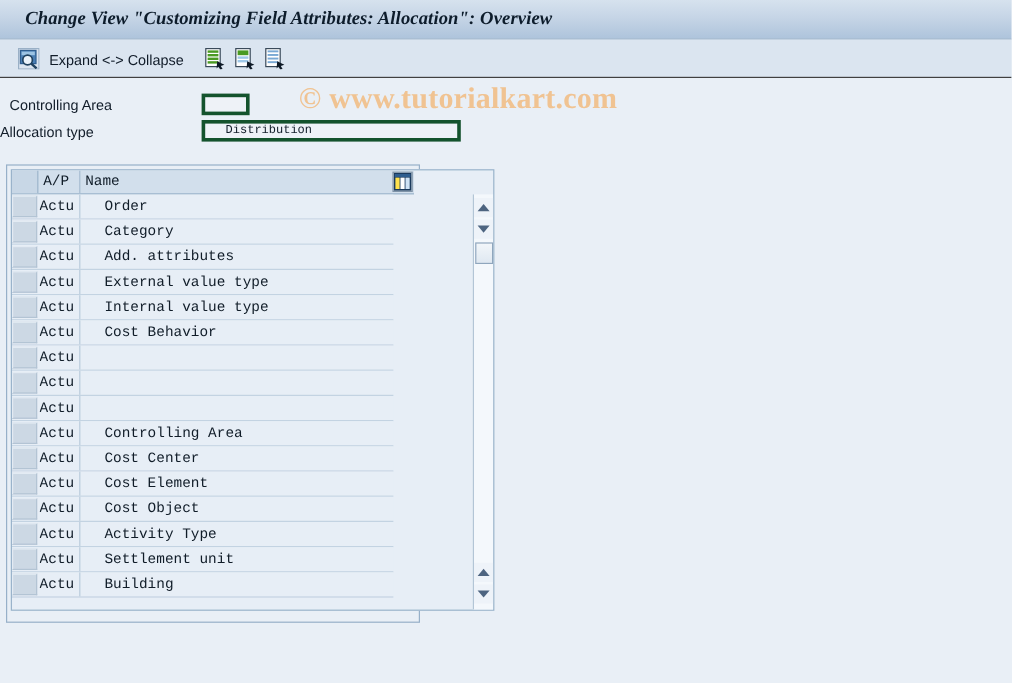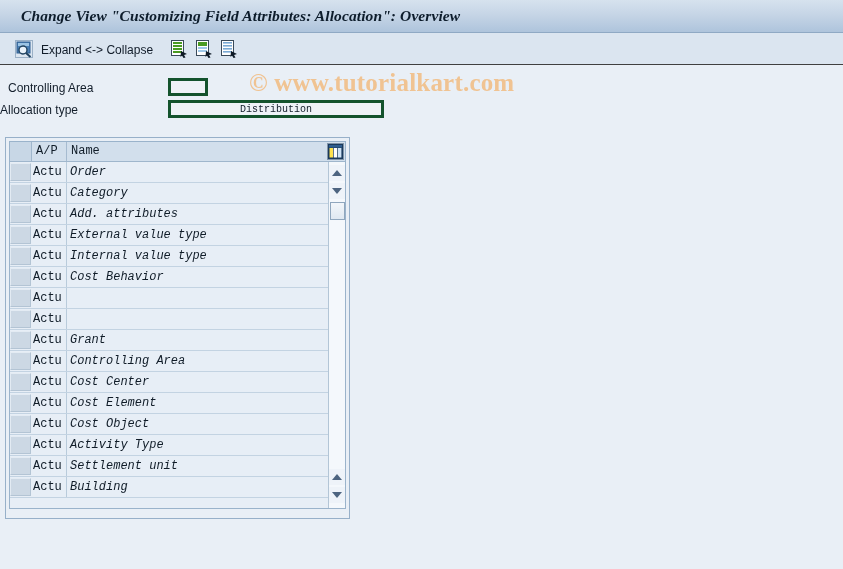--- a/index.html
+++ b/index.html
@@ -93,38 +93,38 @@
     padding: 0 17px;
     line-height: 16px;
     outline: none;
   }
   #field-controlling-area {
     left: 168px; top: 12px;
     width: 37px; height: 18px;
   }
   #field-allocation-type {
     left: 168px; top: 34px;
-    width: 216px; height: 18px; text-align: center;
+    width: 216px; height: 18px;
   }
   #label-controlling-area { left: 8px; top: 15px; }
   #label-allocation-type  { left: 0; top: 37px; }
 
   
   #table-panel {
     position: absolute;
     left: 5px; top: 137px;
     width: 345px; height: 382px;
     background: #e9eff6;
     border: 1px solid #97b0c9;
     box-sizing: border-box;
   }
   #table-inner {
     position: absolute;
     left: 3px; top: 3px;
-    width: 337px; height: 368px;
+    width: 403px; height: 368px;
     background: #e7eef6;
     border: 1px solid #9ab3cb;
     box-sizing: border-box;
     overflow: hidden;
   }
 
   
   #table-header {
     position: absolute;
     left: 0; top: 0;
@@ -196,21 +196,21 @@
     height: 20px;
     line-height: 20px;
     font-family: "Liberation Mono", monospace;
     font-size: 12px;
     color: #101c28;
     white-space: nowrap;
     overflow: hidden;
     box-sizing: border-box;
   }
   .cell-ap   { left: 23px; width: 34px; border-right: 1px solid #b9cbdb; }
-  .cell-name { left: 58px; width: 258px; padding-left: 2px; font-style: italic; }
+  .cell-name { left: 58px; width: 258px; padding-left: 19px; }
 
   
   #vscroll {
     position: absolute;
     right: 0; top: 20px;
     width: 17px; height: 347px;
     background: #f4f8fc;
     border-left: 1px solid #b3c5d6;
     box-sizing: border-box;
   }
@@ -361,21 +361,20 @@
           <div class="row-sel"></div>
           <div class="cell-ap">Actu</div>
         </div>
         <div class="trow">
           <div class="row-sel"></div>
           <div class="cell-ap">Actu</div>
         </div>
         <div class="trow">
           <div class="row-sel"></div>
           <div class="cell-ap">Actu</div>
-          <div class="cell-name">Grant</div>
         </div>
         <div class="trow">
           <div class="row-sel"></div>
           <div class="cell-ap">Actu</div>
           <div class="cell-name">Controlling Area</div>
         </div>
         <div class="trow">
           <div class="row-sel"></div>
           <div class="cell-ap">Actu</div>
           <div class="cell-name">Cost Center</div>

